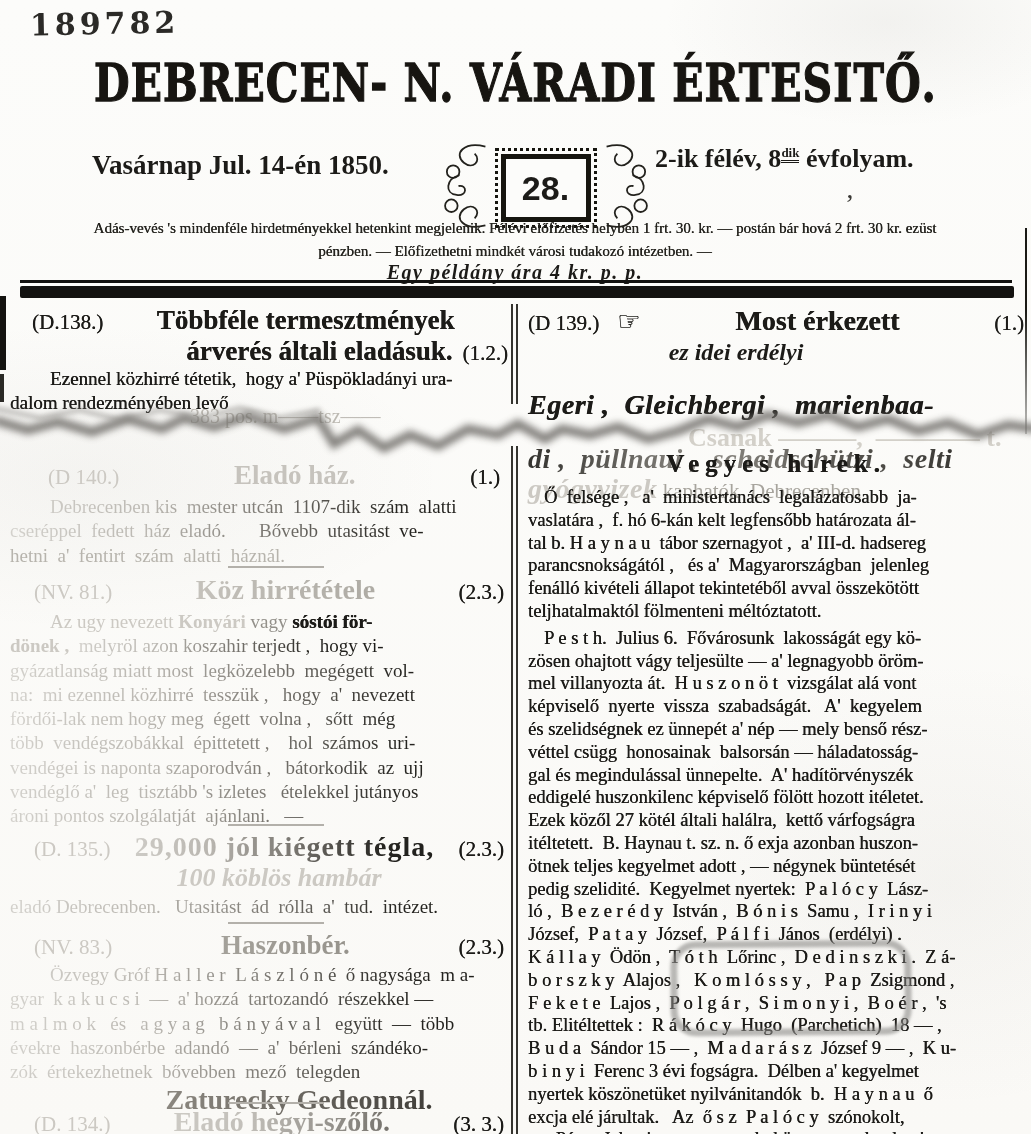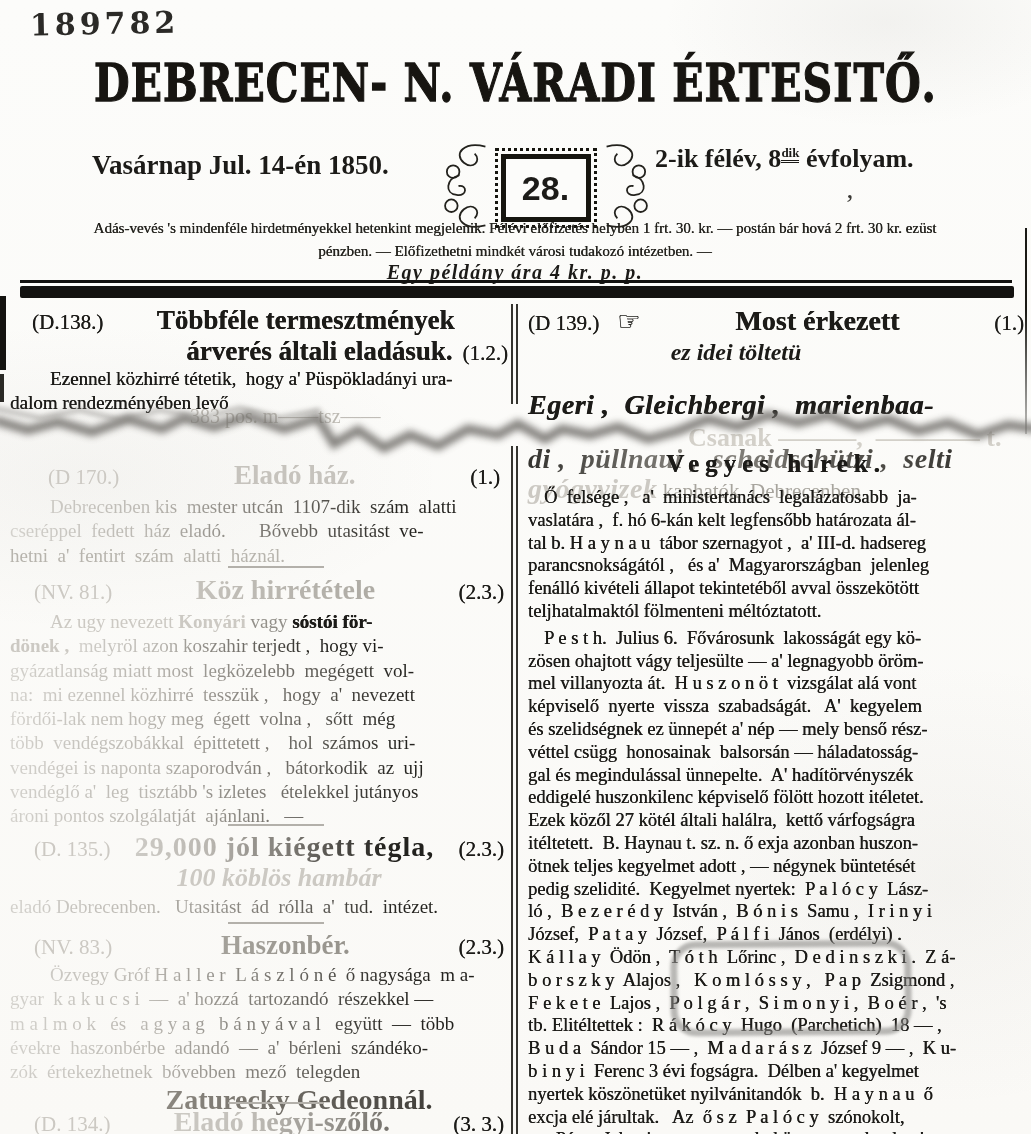--- a/index.html
+++ b/index.html
@@ -157,30 +157,30 @@
     <div class="abs ghost-383 pre">383 pos. m——tsz——</div>
   </div>
 
   <div class="abs ru">
     <div class="hrow">
       <span class="hid ink">(D 139.)</span>
       <span class="manicule ink" style="margin-left:18px;">☞</span>
       <span class="htitle ink" style="flex:1;text-align:center;font-size:28px;">Most érkezett</span>
       <span class="href ink">(1.)</span>
     </div>
-    <div class="ru-sub" style="margin-top:2px;">ez idei töltetü</div>
+    <div class="ru-sub" style="margin-top:2px;">ez idei erdélyi</div>
     <div class="ru-big pre ink">Egeri ,  Gleichbergi ,  marienbaa-</div>
     <div class="ru-big pre fade-soft">di ,  püllnaui ,  scheidschützi ,  selti</div>
     <div class="pre" style="line-height:26px;"><span class="ru-big ink-ghost">gyógyvizek</span><span style="font-size:21px;color:#a7a49d;"> kaphatók  Debrecenben</span></div>
     <div class="abs ghost-csanak pre">Csanak ———,  ———— t.</div>
   </div>
 
   <div class="abs llow" style="top:460px;">
     <div class="hrow" style="padding-left:38px;padding-right:8px;">
-      <span class="hid ink-ghost">(D 170.)</span>
+      <span class="hid ink-ghost">(D 140.)</span>
       <span class="htitle" style="flex:1;text-align:center;color:#c6c3bd;">Eladó ház.</span>
       <span class="href ink">(1.)</span>
     </div>
     <div class="lcol-line pre fade-lr fl2" style="margin-top:4px;font-family:Liberation Serif, serif;">Debrecenben kis  mester utcán  1107-dik  szám  alatti</div>
     <div class="lcol-line pre fade-lr">cseréppel  fedett  ház  eladó.       Bővebb  utasitást  ve-</div>
     <div class="lcol-line pre ink-light">hetni  a'  fentirt  szám  alatti  háznál.</div>
   </div>
   <div class="abs rule-short" style="top:566px;"></div>
 
   <div class="abs llow" style="top:574px;">

